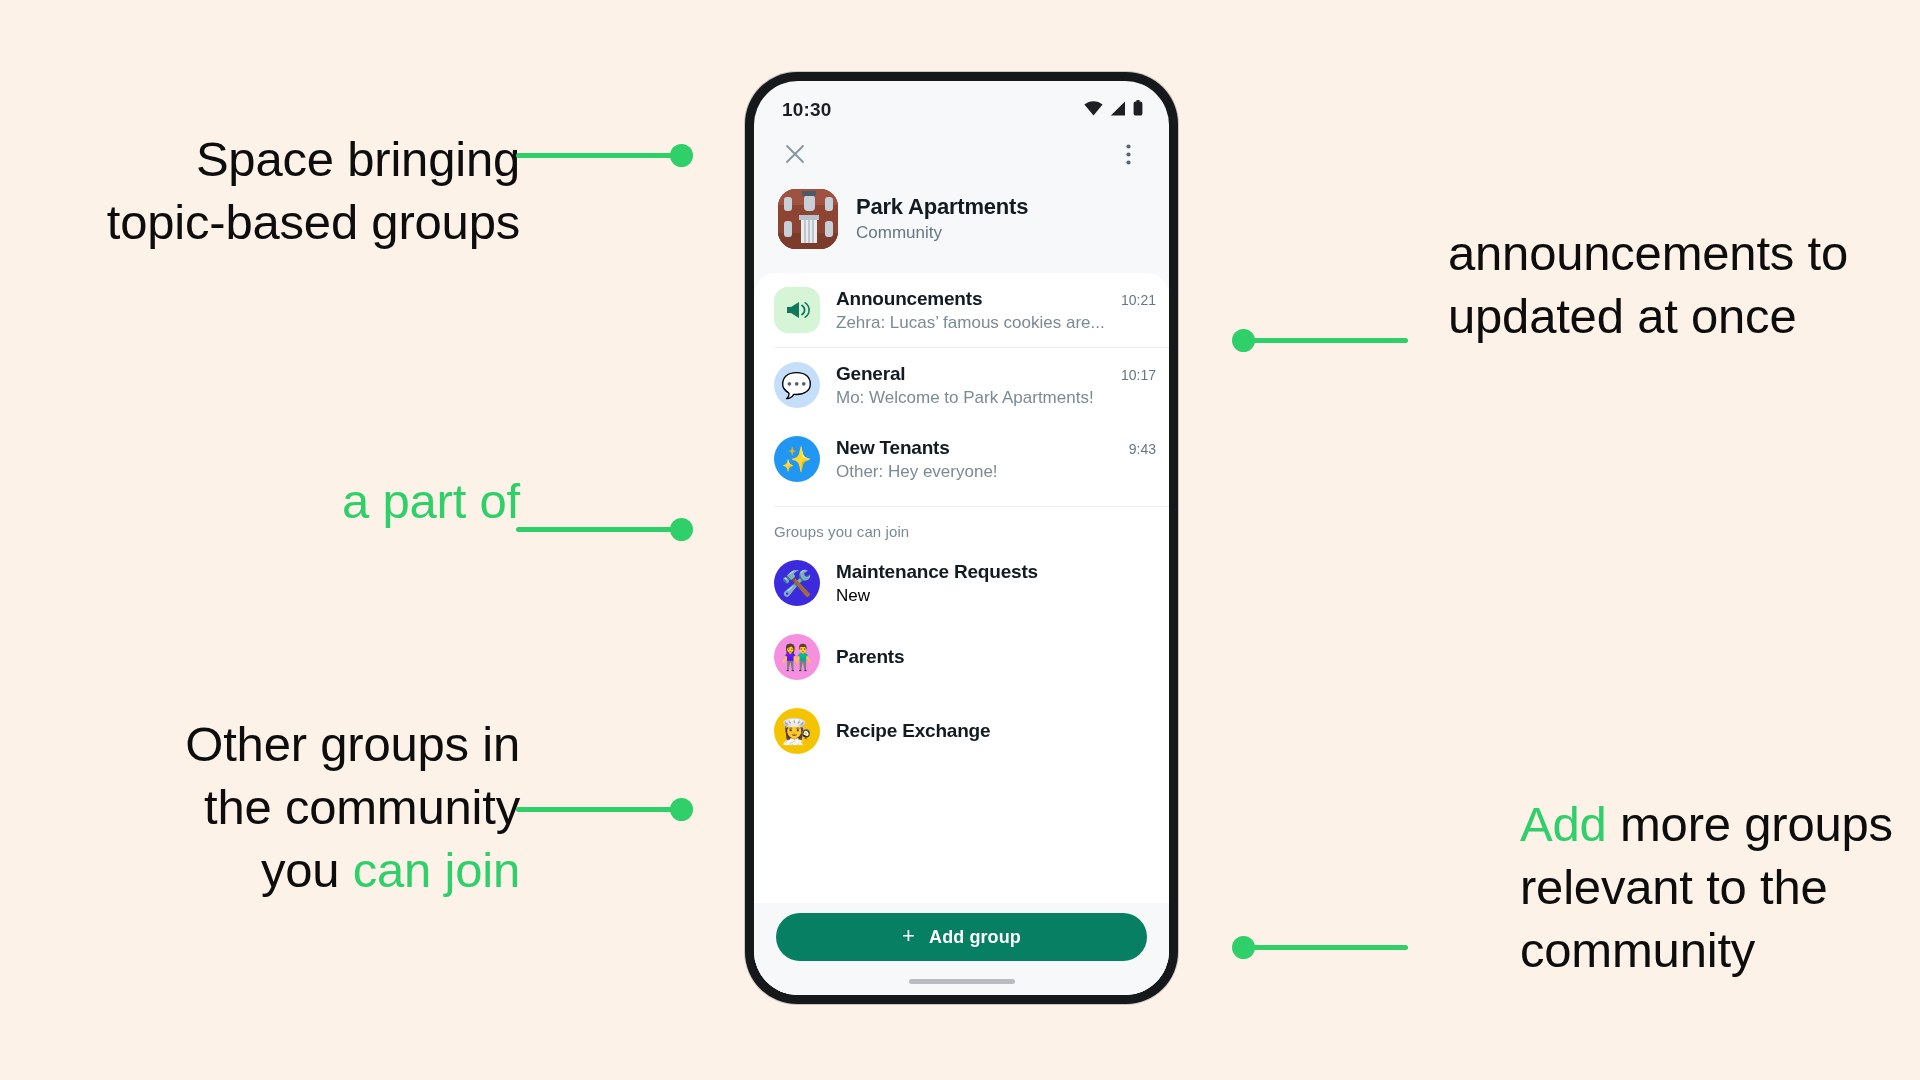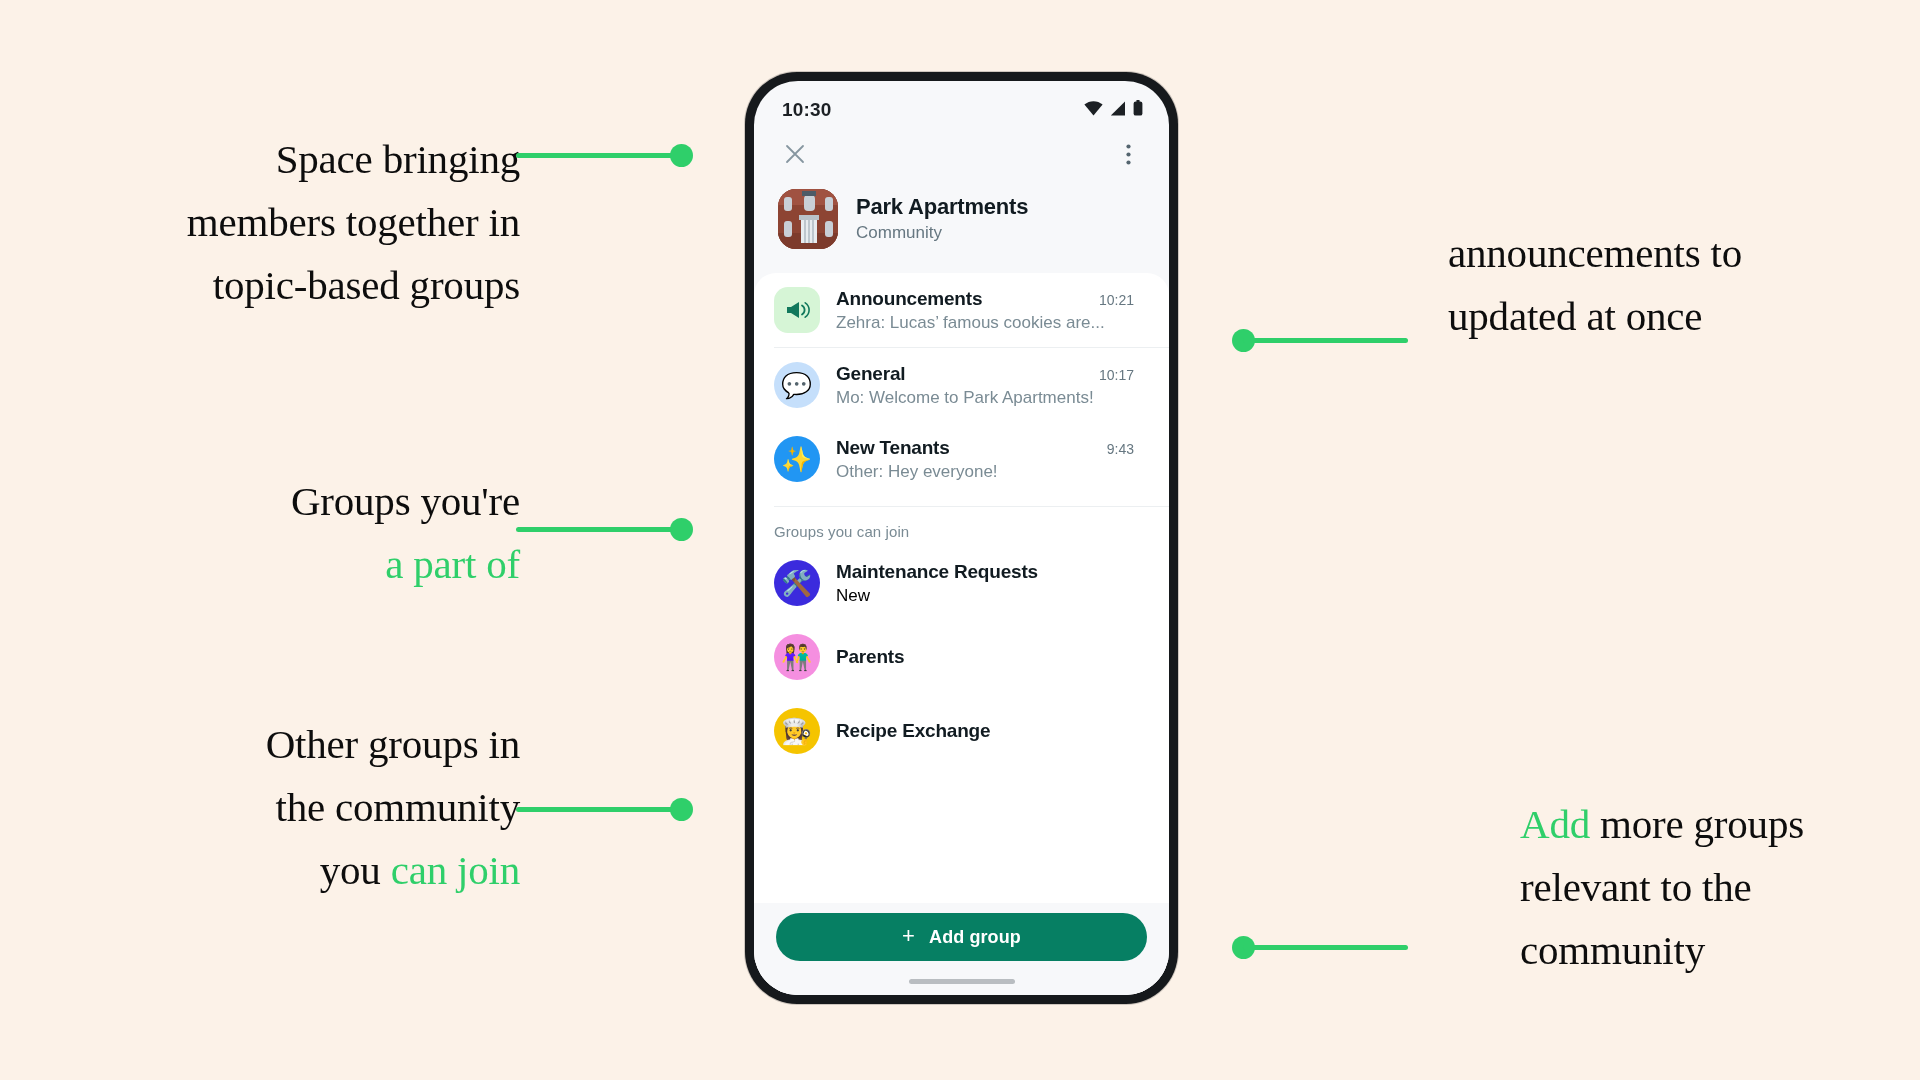--- a/index.html
+++ b/index.html
@@ -11,26 +11,25 @@
     height: 1080px;
     background: #fcf2e8;
     font-family: "Liberation Sans", sans-serif;
     overflow: hidden;
     position: relative;
   }
 
   
   .annot {
     position: absolute;
-    font-size: 41px;
+    font-size: 49px;
     line-height: 63px;
     color: #0d0d0d;
     letter-spacing: -0.2px;
     font-weight: 400;
-    font-family: Liberation Serif, serif;
   }
   .annot .hl { color: #2fcf6a; }
 
   .annot-left  { text-align: right; }
   .annot-right { text-align: left; }
 
   
   .leader {
     position: absolute;
     height: 5px;
@@ -151,21 +150,21 @@
     flex-direction: column;
   }
   .list {
     flex: 1 1 auto;
     overflow: hidden;
   }
 
   .row {
     display: flex;
     align-items: center;
-    padding: 14px 35px 14px 20px;
+    padding: 14px 13px 14px 20px;
     box-sizing: border-box;
     gap: 16px;
     min-height: 64px;
   }
   .row-avatar {
     width: 46px;
     height: 46px;
     flex: 0 0 auto;
     display: flex;
     align-items: center;
@@ -275,26 +274,24 @@
     height: 5px;
     border-radius: 3px;
     background: #b9bdc1;
   }
 </style>
 </head>
 <body>
 
 <div class="annot annot-left" style="left:60px; top:128px; width:460px;">
     <div><span>Space bringing</span></div>
-    <div><span>members together in</span></div>
     <div><span>topic-based groups</span></div>
   </div>
 
 <div class="annot annot-left" style="left:60px; top:470px; width:460px;">
-    <div><span>Groups you're</span></div>
     <div><span class="hl">a part of</span></div>
   </div>
 
 <div class="annot annot-left" style="left:60px; top:713px; width:460px;">
     <div><span>Other groups in</span></div>
     <div><span>the community</span></div>
     <div><span>you </span><span class="hl">can join</span></div>
   </div>
 
 <div class="leader" style="left:516px; top:153px; width:168px;"></div>

